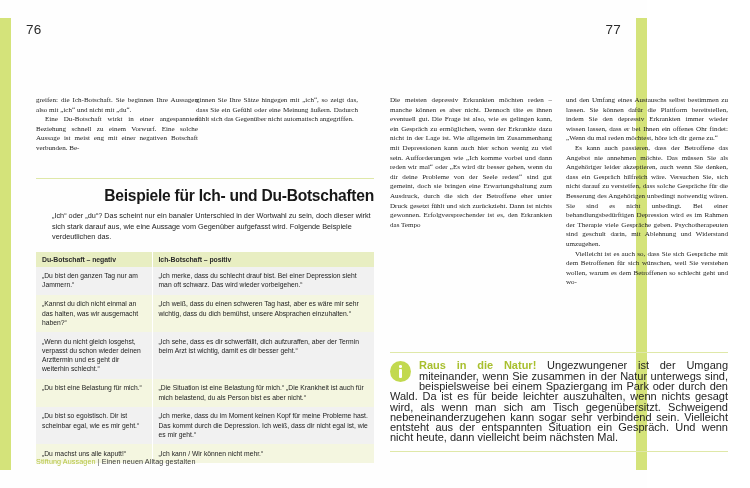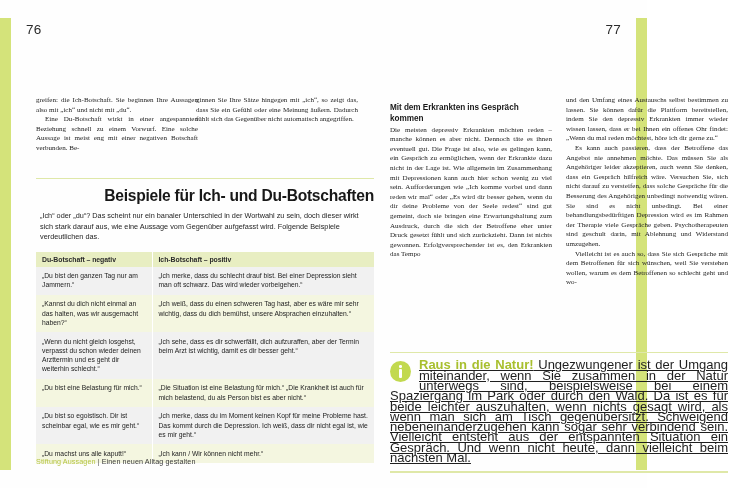--- a/index.html
+++ b/index.html
@@ -89,21 +89,21 @@
     letter-spacing: -0.25px;
     margin: 0 0 7px 0;
     line-height: 17px;
     text-align: right;
   }
   .box-intro {
     font-family: "Liberation Sans", sans-serif;
     font-size: 7.3px;
     line-height: 10.4px;
     color: #1d1d1d;
-    margin: 0 0 9px 4px;
+    margin: 0 0 9px 16px;
     width: 326px;
   }
 
   table.examples {
     border-collapse: collapse;
     width: 338px;
     table-layout: fixed;
   }
   table.examples th,
   table.examples td {
@@ -144,25 +144,24 @@
   .info-rule {
     height: 1.4px;
     background: #dfe8a8;
     width: 100%;
   }
   .info-rule.bottom { margin-top: 8px; }
   .info-body {
     position: relative;
     padding-top: 7px;
     font-family: "Liberation Sans", sans-serif;
-    font-size: 13px;
+    font-size: 11px;
     line-height: 10.3px;
     color: #1f1f1f;
     text-align: justify;
-    text-decoration: underline;
   }
   .info-icon {
     float: left;
     width: 21px; height: 21px;
     border-radius: 50%;
     background: #c2d94f;
     margin: 1px 8px 1px 0;
     position: relative;
   }
   .info-icon::before {
@@ -213,21 +212,20 @@
   <div class="col" id="col1">
     <p>greifen: die Ich-Botschaft. Sie beginnen Ihre Aussagen also mit „ich“ und nicht mit „du“.</p>
     <p class="indent">Eine Du-Botschaft wirkt in einer angespannten Beziehung schnell zu einem Vorwurf. Eine solche Aussage ist meist eng mit einer negativen Botschaft verbunden. Be-</p>
   </div>
 
   <div class="col" id="col2">
     <p>ginnen Sie Ihre Sätze hingegen mit „ich“, so zeigt das, dass Sie ein Gefühl oder eine Meinung äußern. Dadurch fühlt sich das Gegenüber nicht automatisch angegriffen.</p>
   </div>
 
   <div class="col" id="col3">
-    <h3 class="sub-head">Mit dem Erkrankten ins Gespräch kommen</h3>
     <p>Die meisten depressiv Erkrankten möchten reden – manche können es aber nicht. Dennoch täte es ihnen eventuell gut. Die Frage ist also, wie es gelingen kann, ein Gespräch zu ermöglichen, wenn der Erkrankte dazu nicht in der Lage ist. Wie allgemein im Zusammenhang mit Depressionen kann auch hier schon wenig zu viel sein. Aufforderungen wie „Ich komme vorbei und dann reden wir mal“ oder „Es wird dir besser gehen, wenn du dir deine Probleme von der Seele redest“ sind gut gemeint, doch sie bringen eine Erwartungshaltung zum Ausdruck, durch die sich der Betroffene eher unter Druck gesetzt fühlt und sich zurückzieht. Dann ist nichts gewonnen. Erfolgversprechender ist es, den Erkrankten das Tempo</p>
   </div>
 
   <div class="col" id="col4">
     <p>und den Umfang eines Austauschs selbst bestimmen zu lassen. Sie können dafür die Plattform bereitstellen, indem Sie den depressiv Erkrankten immer wieder wissen lassen, dass er bei Ihnen ein offenes Ohr findet: „Wenn du mal reden möchtest, höre ich dir gerne zu.“</p>
     <p class="indent">Es kann auch passieren, dass der Betroffene das Angebot nie annehmen möchte. Das müssen Sie als Angehöriger leider akzeptieren, auch wenn Sie denken, dass ein Gespräch hilfreich wäre. Versuchen Sie, sich nicht darauf zu versteifen, dass solche Gespräche für die Besserung des Angehörigen unbedingt notwendig wären. Sie sind es nicht unbedingt. Bei einer behandlungsbedürftigen Depression wird es im Rahmen der Therapie viele Gespräche geben. Psychotherapeuten sind geschult darin, mit Ablehnung und Widerstand umzugehen.</p>
     <p class="indent">Vielleicht ist es auch so, dass Sie sich Gespräche mit dem Betroffenen für sich wünschen, weil Sie verstehen wollen, warum es dem Betroffenen so schlecht geht und wo-</p>
   </div>
 
   <div class="example-box">

